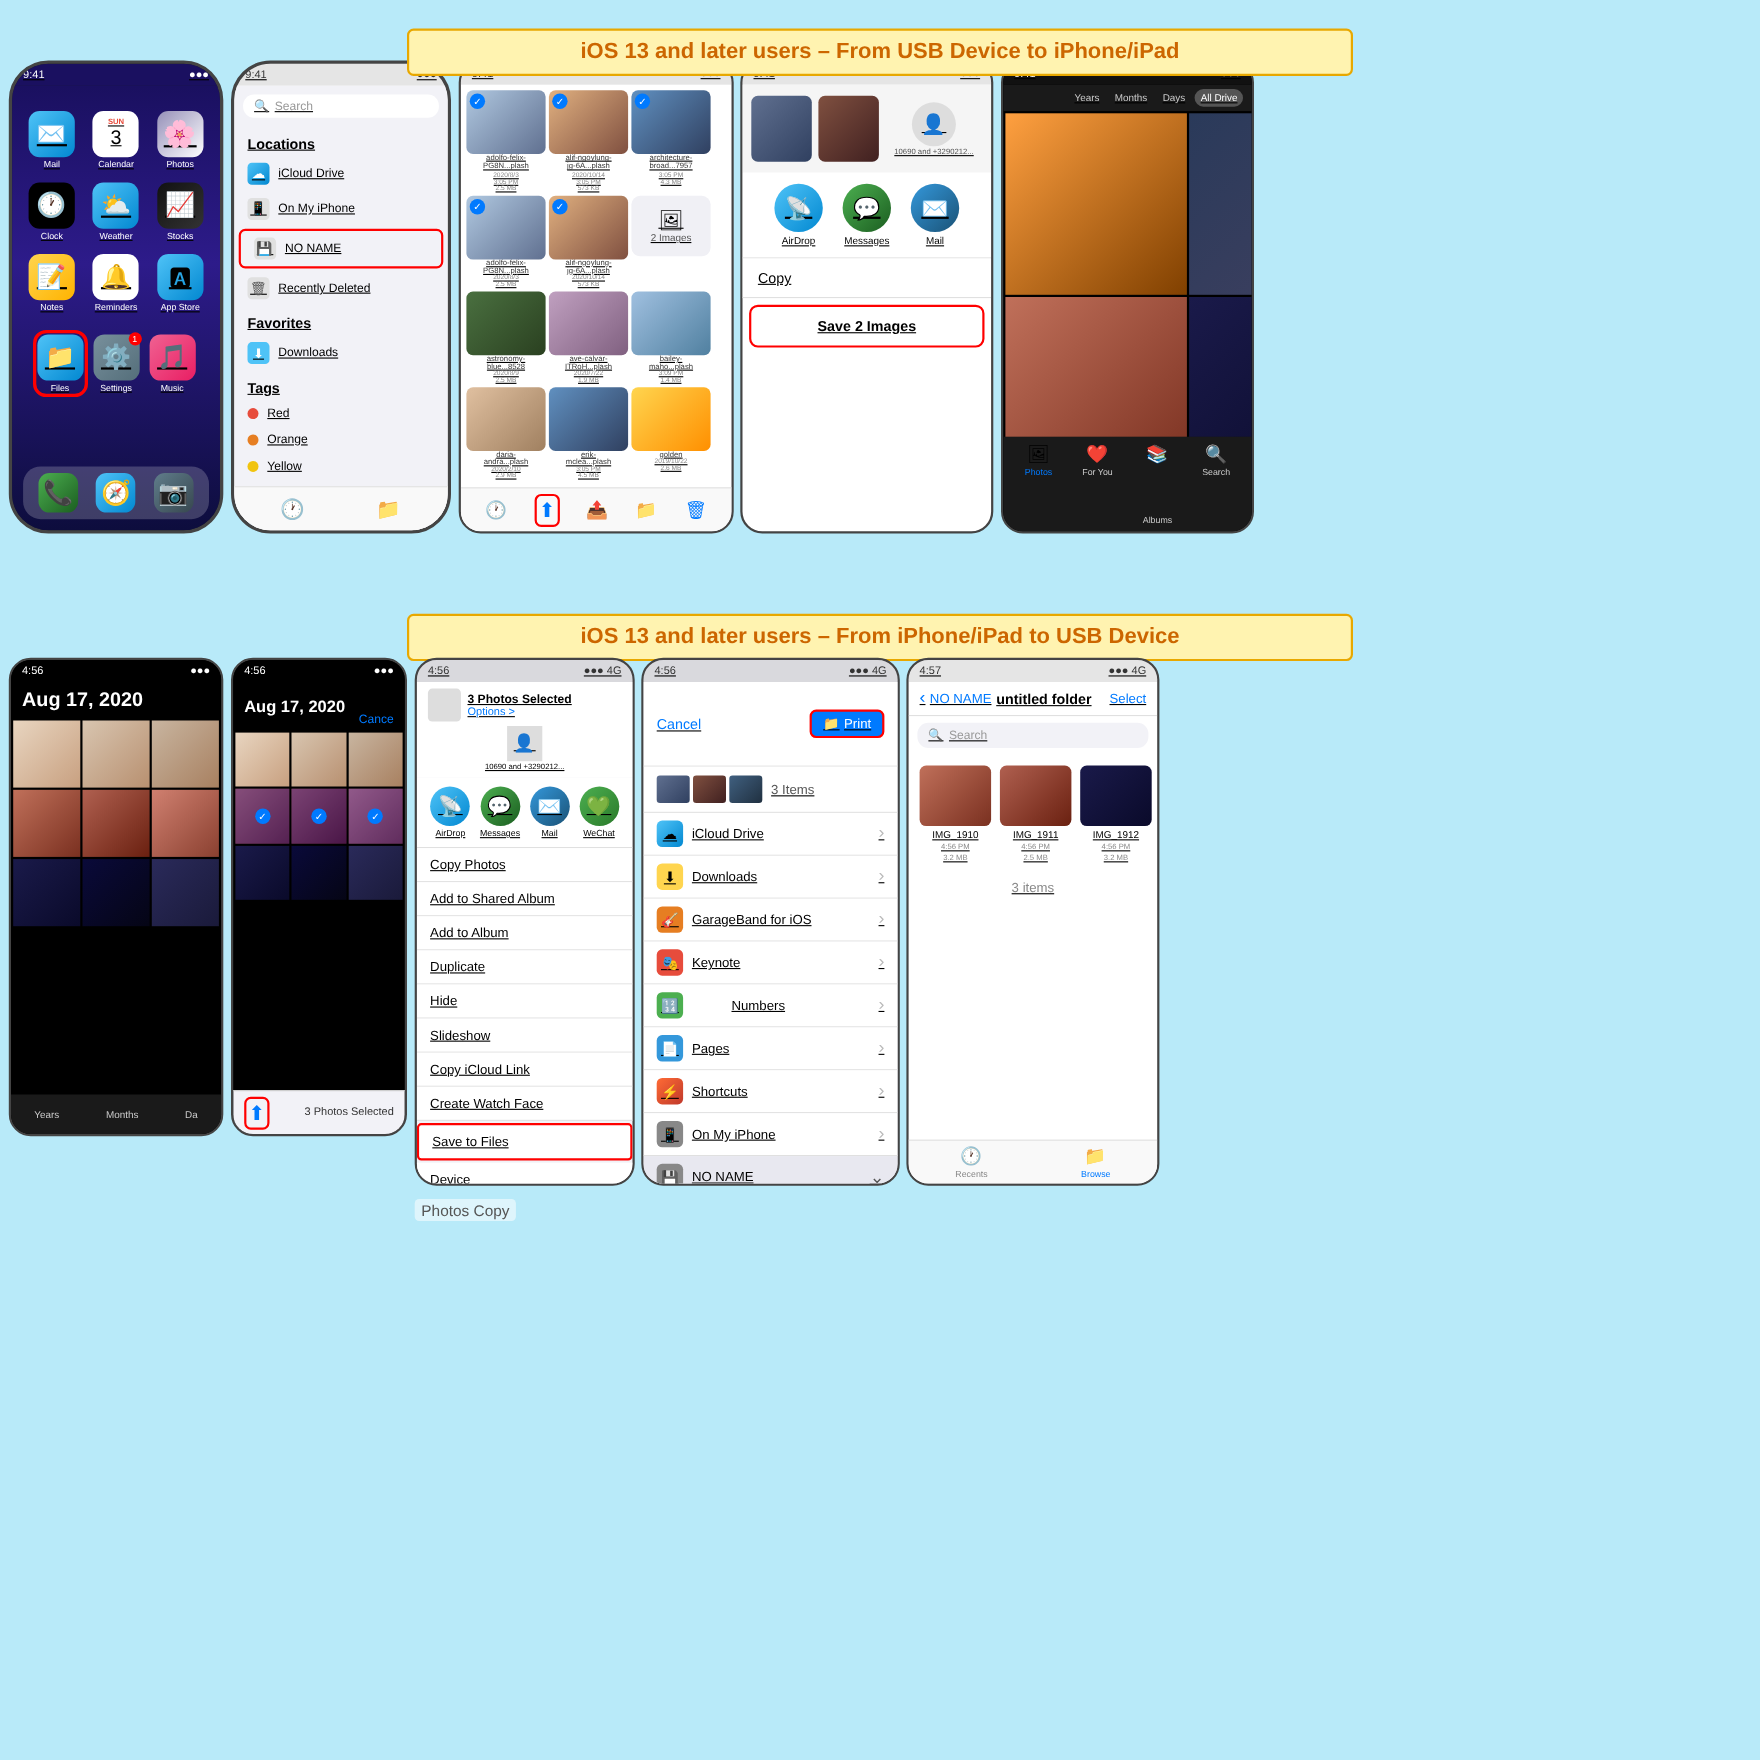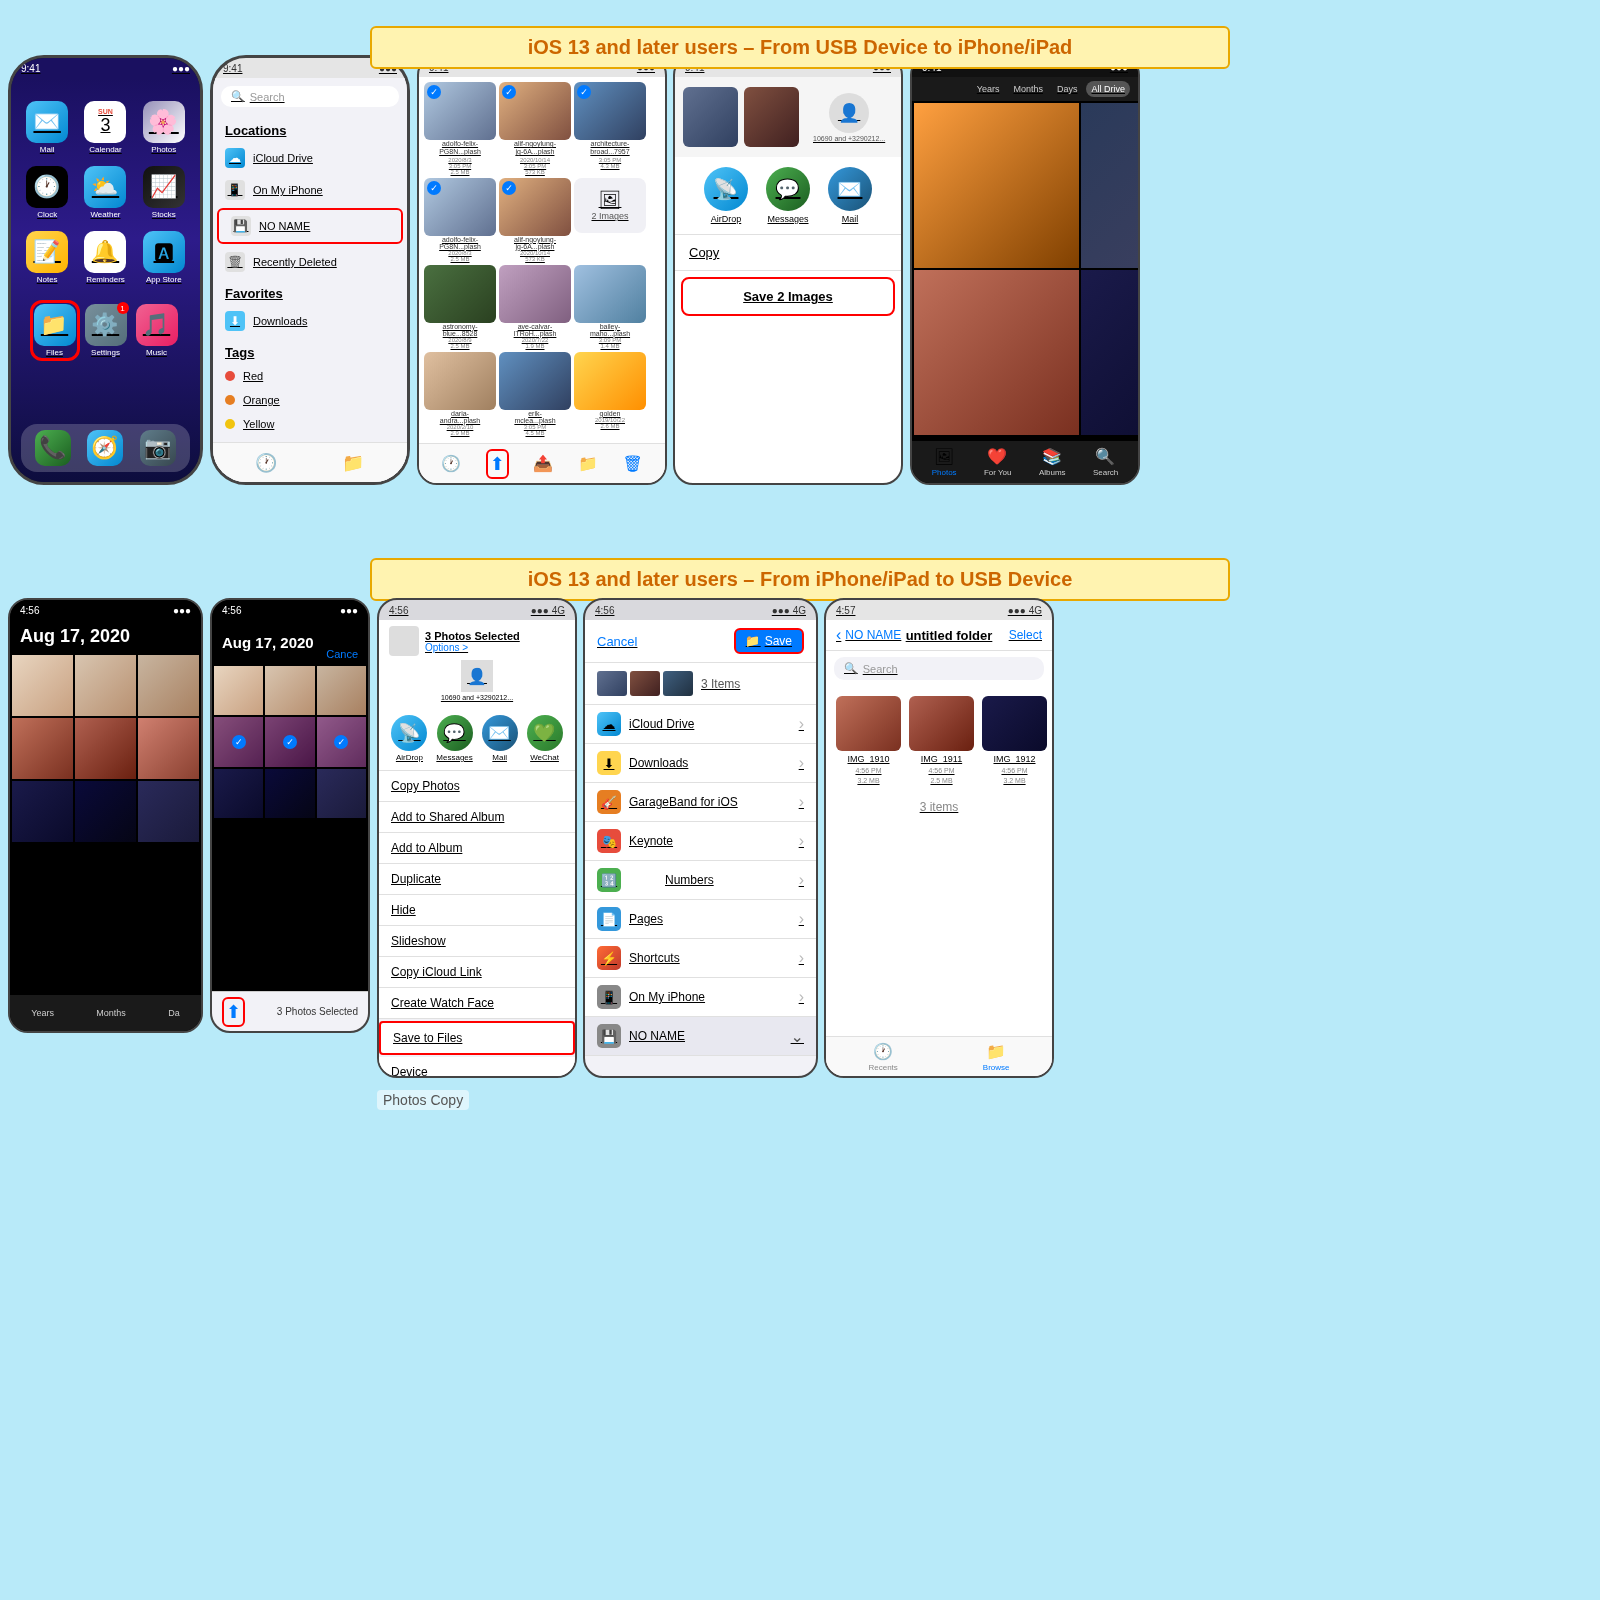--- a/index.html
+++ b/index.html
@@ -573,21 +573,21 @@
     <div style="display:flex;flex-direction:column;align-items:center;gap:2px;">
       <span style="font-size:16px;">🖼</span>
       <span style="font-size:8px;color:#007aff;">Photos</span>
     </div>
     <div style="display:flex;flex-direction:column;align-items:center;gap:2px;">
       <span style="font-size:16px;">❤️</span>
       <span style="font-size:8px;color:#ccc;">For You</span>
     </div>
     <div style="display:flex;flex-direction:column;align-items:center;gap:2px;">
       <span style="font-size:16px;">📚</span>
-      <span style="font-size:8px;color:#ccc;">Albums</span>
+      <span style="font-size:8px;color:#ccc;margin-top:43px;">Albums</span>
     </div>
     <div style="display:flex;flex-direction:column;align-items:center;gap:2px;">
       <span style="font-size:16px;">🔍</span>
       <span style="font-size:8px;color:#ccc;">Search</span>
     </div>
   </div>
 </div>
 
 <div style="position:absolute;top:552px;left:50%;transform:translateX(-50%);width:900px;">
   <div class="bottom-banner">iOS 13 and later users – From iPhone/iPad to USB Device</div>
@@ -707,26 +707,26 @@
   <div style="background:white;padding:8px 12px;border:2px solid red;border-radius:4px;margin:2px 0;font-size:12px;">Save to Files</div>
   <div style="background:white;padding:8px 12px;border-bottom:1px solid #e0e0e0;font-size:12px;">Device</div>
 </div>
 
 <div class="iphone-frame" style="position:absolute;top:598px;left:583px;width:235px;height:480px;background:#f2f2f7;border-radius:20px;border:2px solid #444;overflow:hidden;">
   <div class="status-bar">
     <span>4:56</span>
     <span>●●● 4G</span>
   </div>
 
-  <div style="background:white;padding:8px 12px;display:flex;align-items:center;justify-content:space-between;border-bottom:1px solid #e0e0e0;">
+  <div style="background:white;padding:25px 12px;display:flex;align-items:center;justify-content:space-between;border-bottom:1px solid #e0e0e0;">
     <span style="color:#007aff;font-size:13px;">Cancel</span>
 
     <div style="background:#007aff;color:white;border-radius:6px;padding:4px 10px;font-size:12px;display:flex;align-items:center;gap:4px;border:2px solid red;">
       <span>📁</span>
-      <span>Save</span>
+      <span>Print</span>
     </div>
   </div>
 
   <div style="background:white;padding:8px 12px;border-bottom:1px solid #e0e0e0;display:flex;align-items:center;gap:8px;">
     <div style="display:flex;gap:3px;">
       <div style="width:30px;height:25px;background:linear-gradient(135deg,#607090,#304060);border-radius:3px;"></div>
       <div style="width:30px;height:25px;background:linear-gradient(135deg,#805040,#402020);border-radius:3px;"></div>
       <div style="width:30px;height:25px;background:linear-gradient(135deg,#406080,#203040);border-radius:3px;"></div>
     </div>
     <span style="font-size:12px;color:#555;">3 Items</span>

